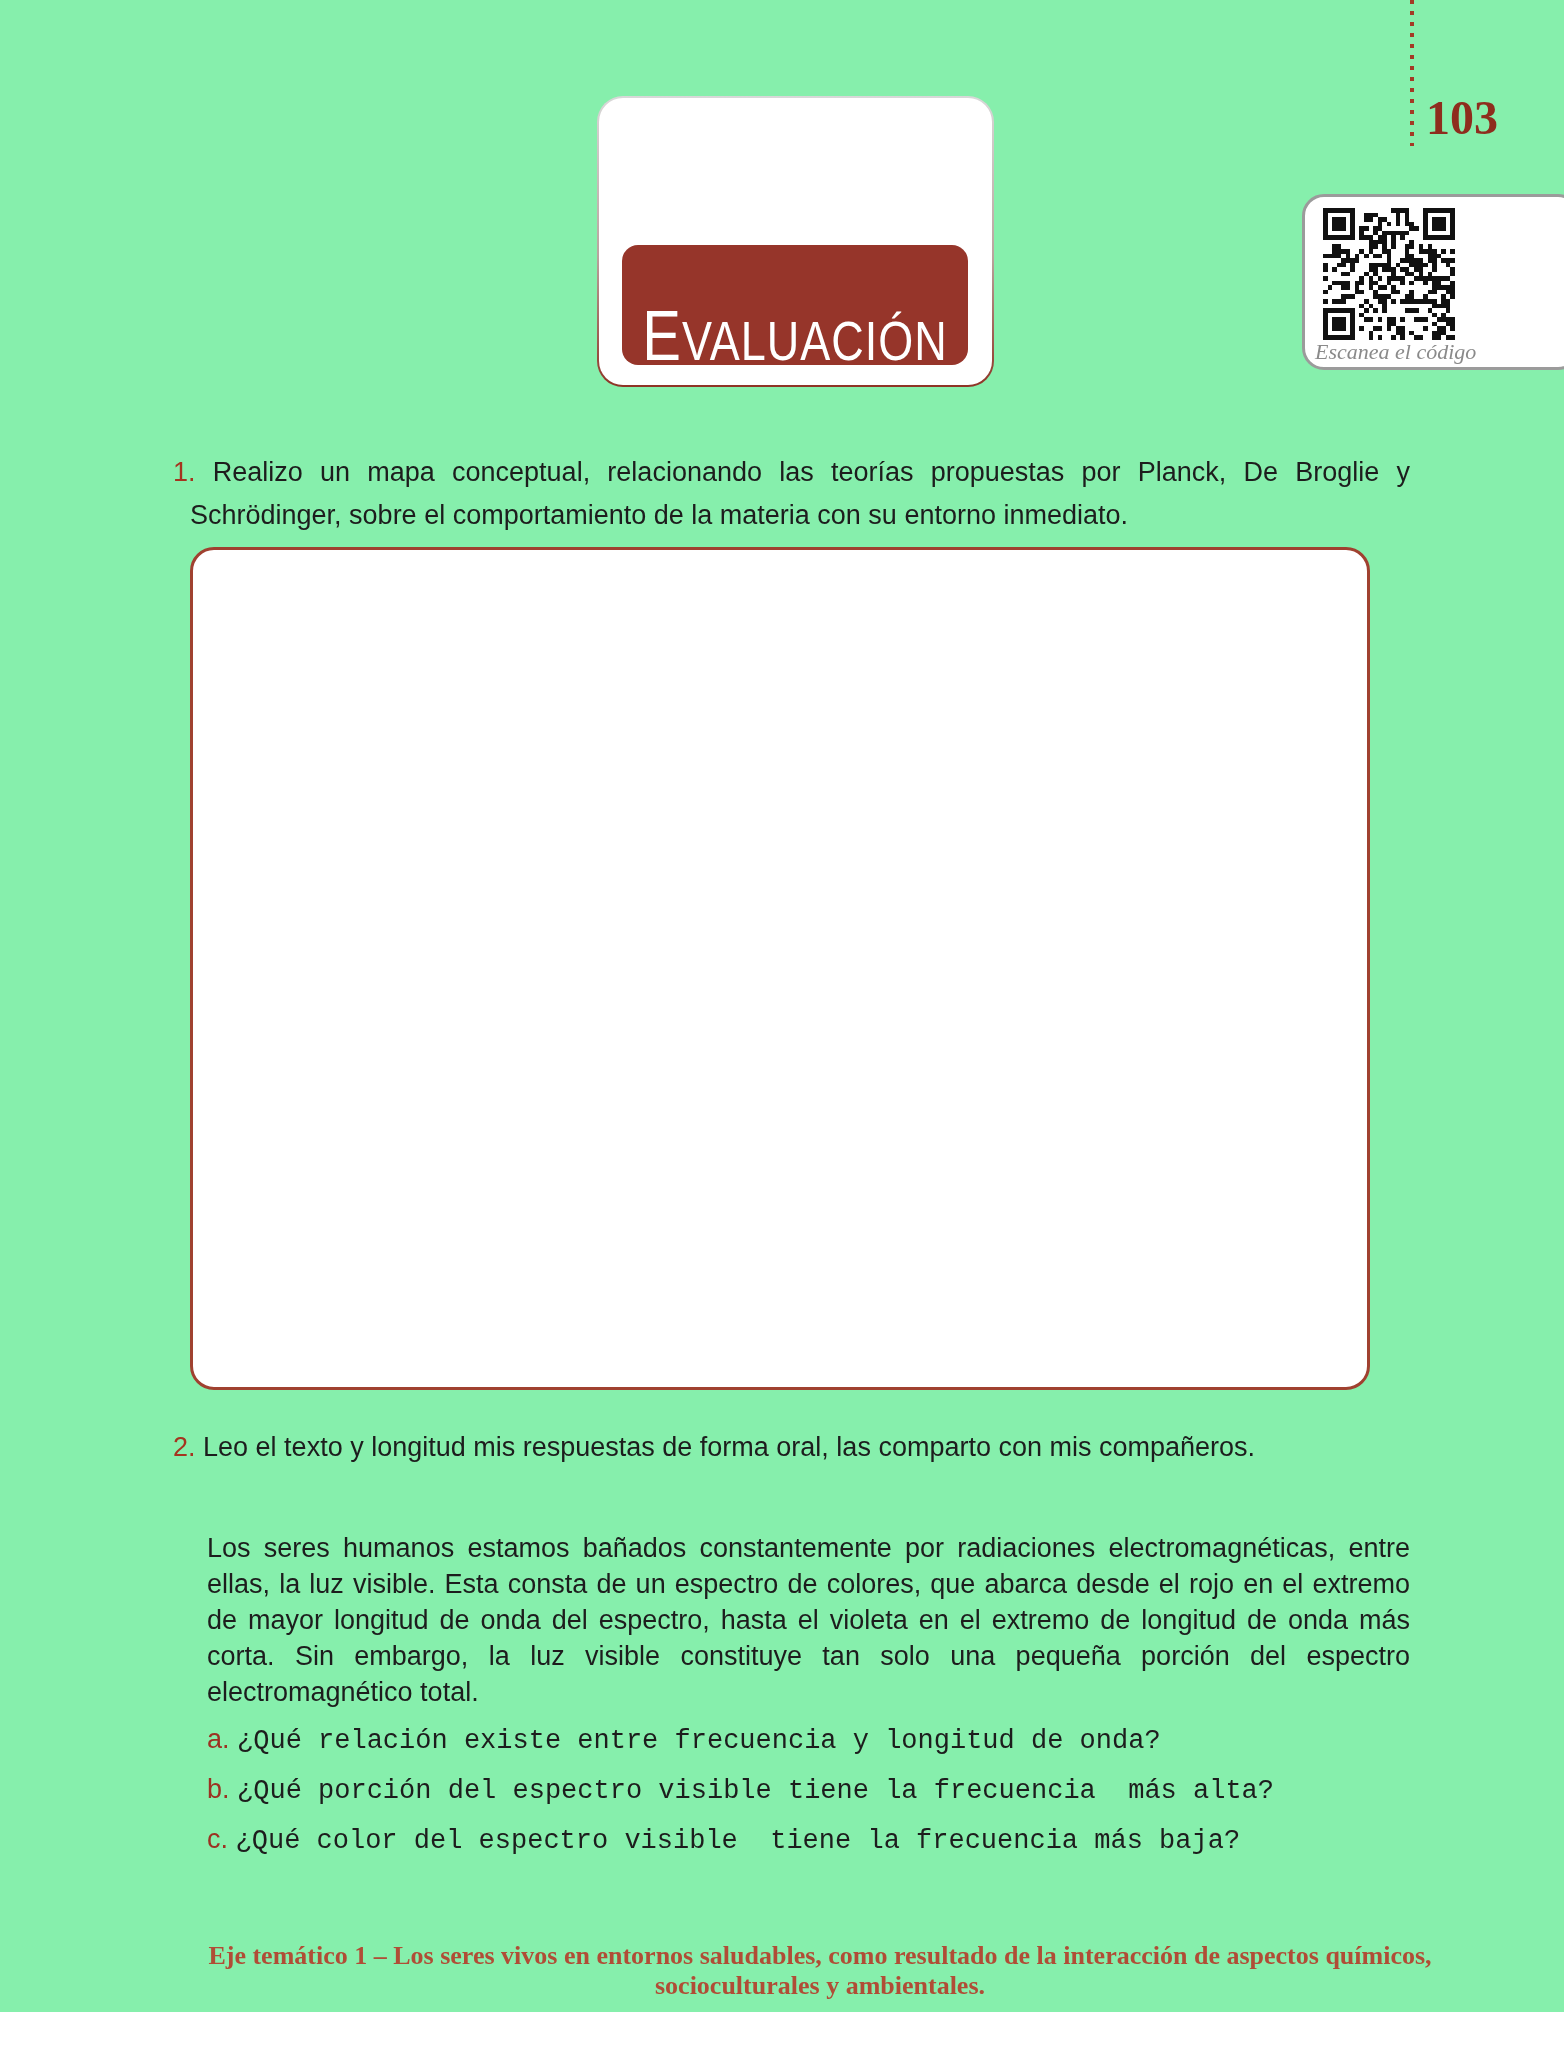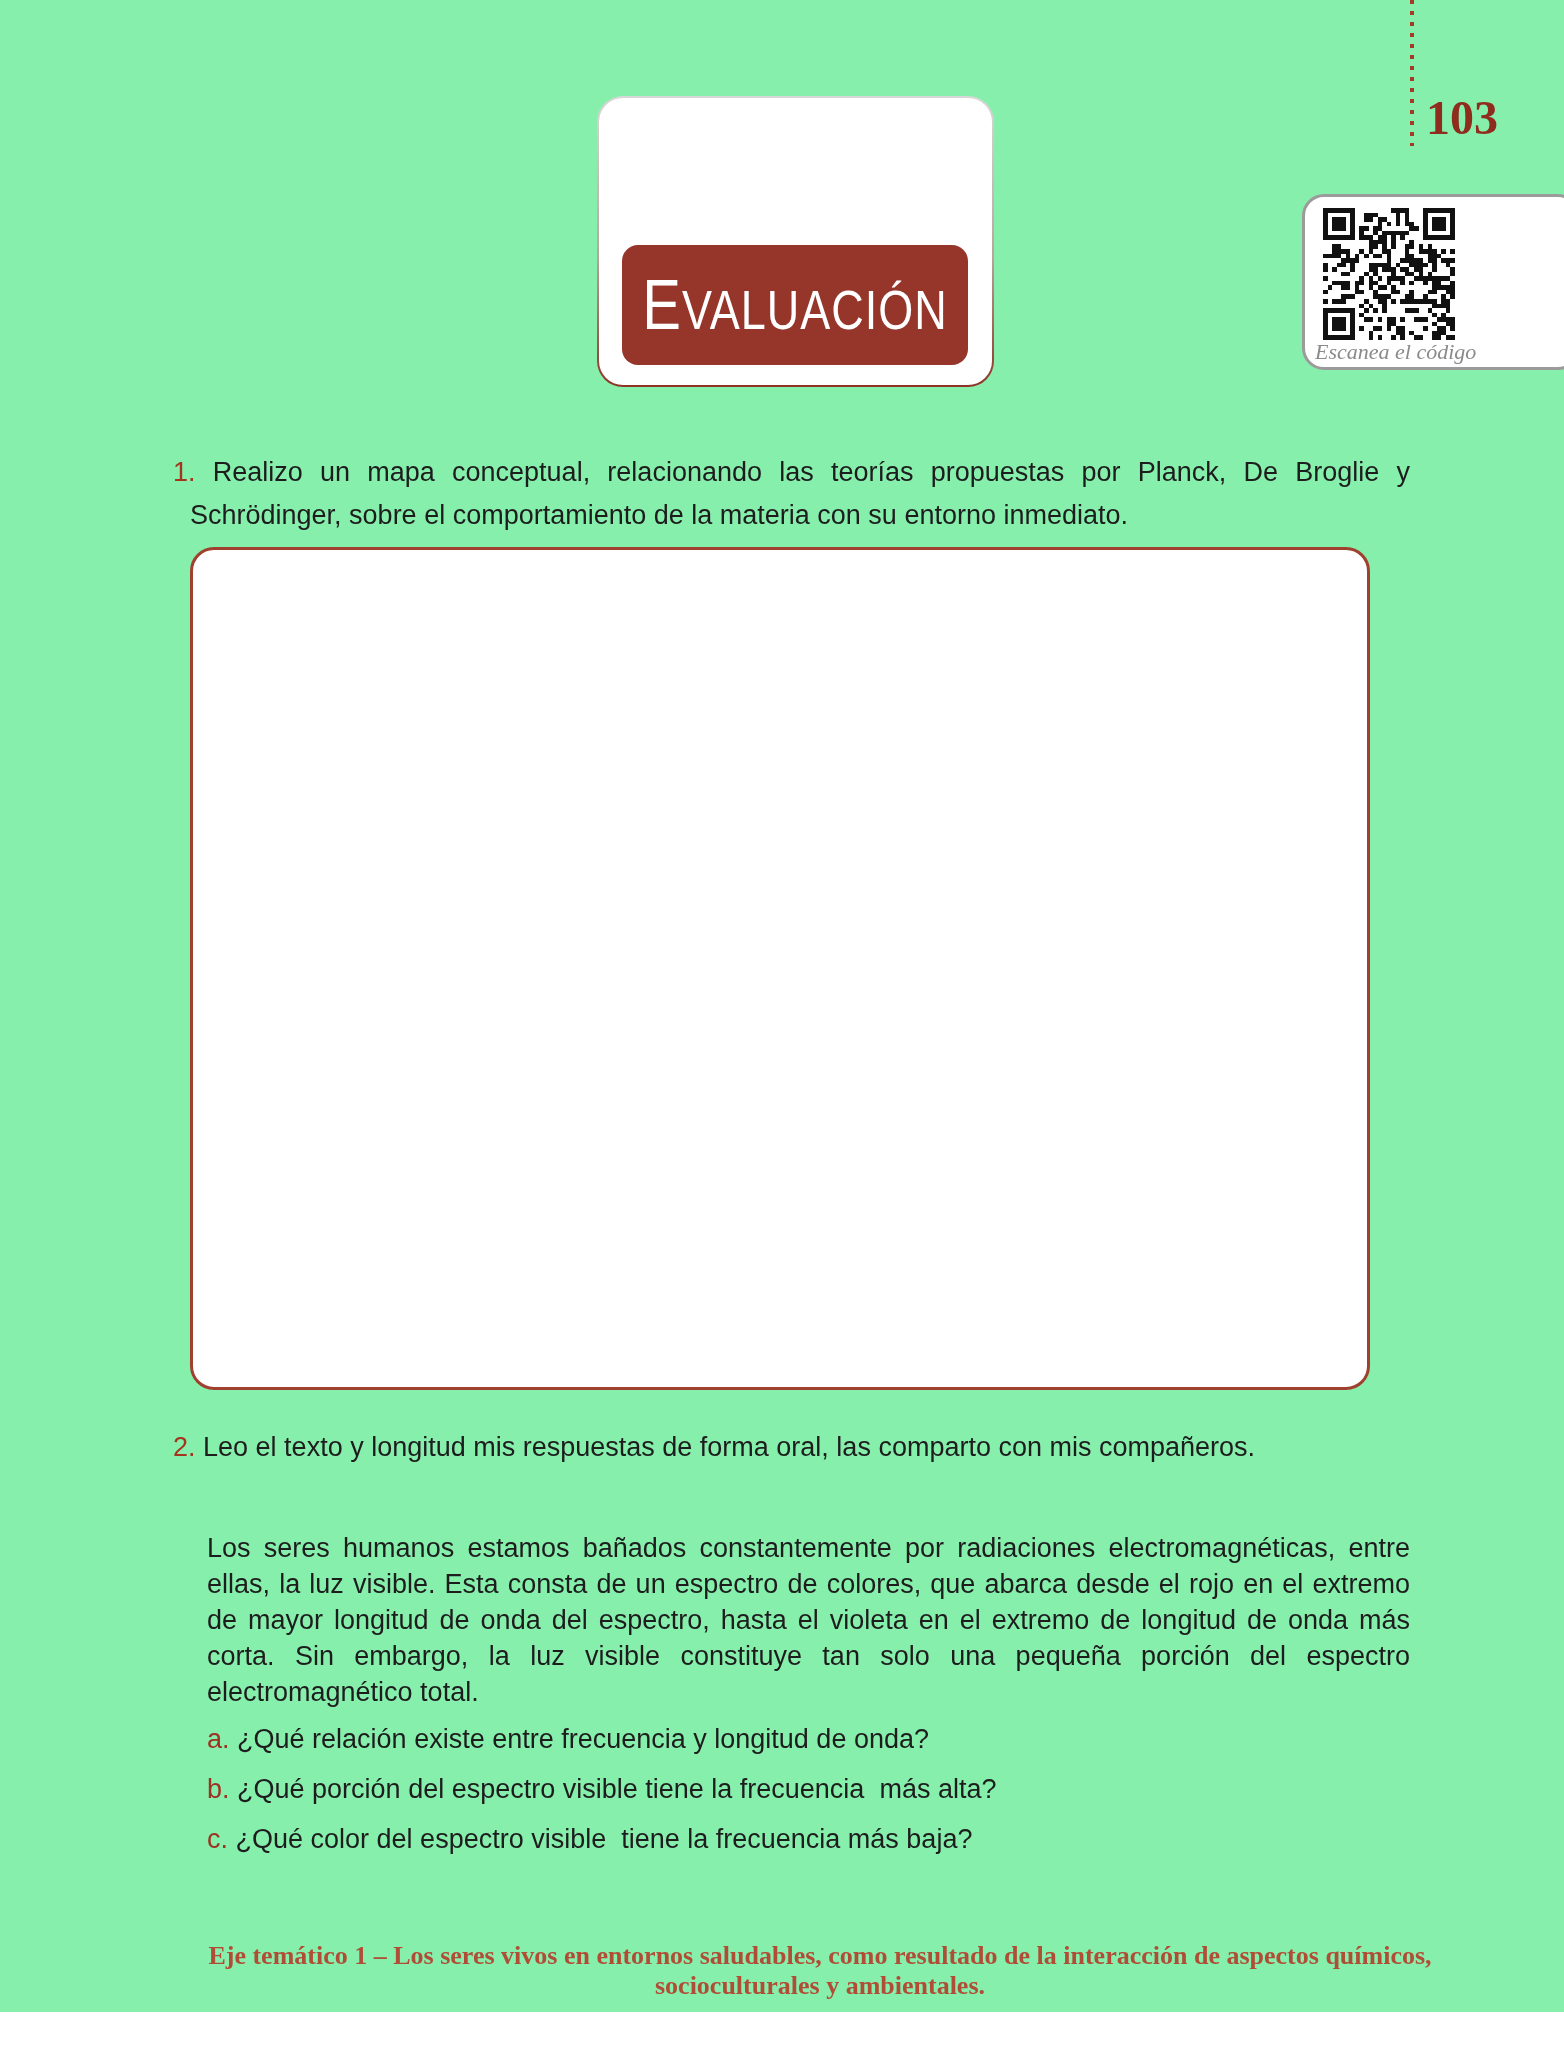--- a/index.html
+++ b/index.html
@@ -45,21 +45,21 @@
     background:#ffffff;
     border-radius:24px;
   }
   .eval-box{
     position:absolute;
     left:622px; top:245px;
     width:346px; height:120px;
     background:#96352a;
     border-radius:16px;
     display:flex;
-    align-items:center;
+    align-items:flex-end;
     justify-content:center;
   }
   .eval-title{
     color:#ffffff;
     letter-spacing:1px;
     transform:scaleY(1.22);
     transform-origin:center;
     white-space:nowrap;
     line-height:1;
   }
@@ -129,21 +129,21 @@
   
   .question{
     position:absolute;
     left:239px;
     width:1180px;
     font-size:27px;
     line-height:43px;
     text-indent:-32px;
   }
   .question .q-label{color:#9c3222;}
-  .question .q-text{white-space:pre-wrap;}
+  .question .q-text{white-space:pre-wrap;font-family:Liberation Mono, monospace;}
   #question-a{top:1691px;}
   #question-b{top:1741px;}
   #question-c{top:1791px;}
   #question-d{top:1841px;}
 
   
   .footer-line{
     position:absolute;
     left:150px; top:1941px;
     width:1340px;

